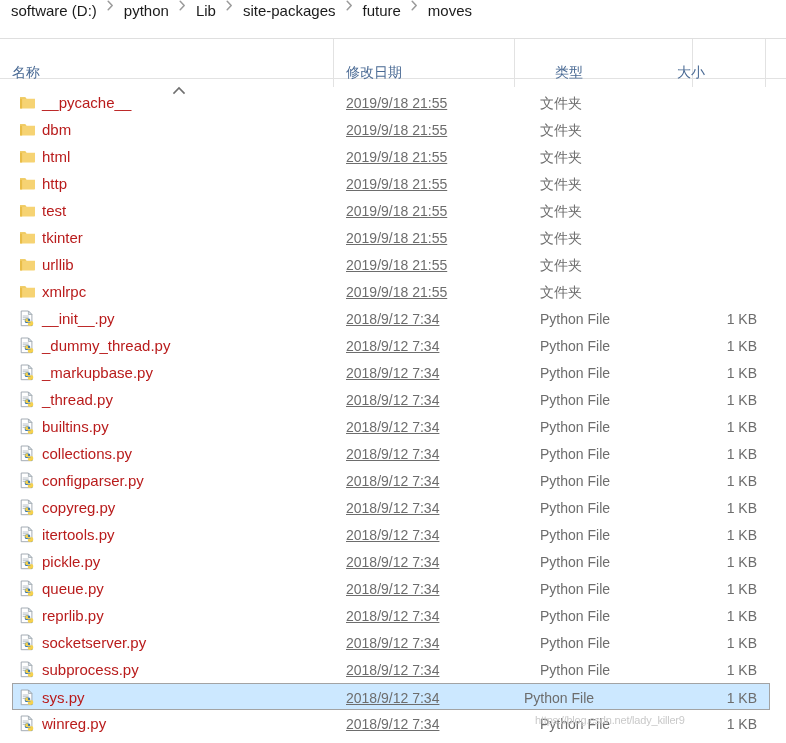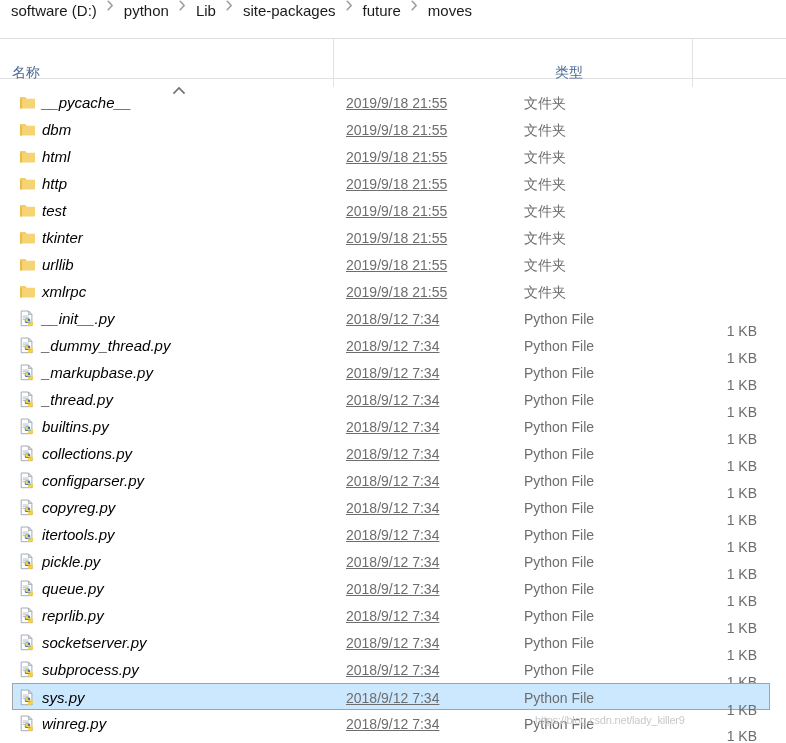--- a/index.html
+++ b/index.html
@@ -112,52 +112,51 @@
     top: 5px;
     width: 17px;
     height: 17px;
   }
   .row.selected .icon { left: 6px; }
   .row .name {
     position: absolute;
     left: 42px;
     top: 4px;
     font-size: 15px;
-    color: #000000;
+    color: #b91c1c;
     white-space: nowrap;
     line-height: 19px;
-    font-style: italic;
   }
   .row.selected .name { left: 29px; }
   .row .date {
     position: absolute;
     left: 346px;
     top: 5px;
     font-size: 14px;
     color: #6d6d6d;
     white-space: nowrap;
     line-height: 18px;
     text-decoration: underline;
   }
   .row.selected .date { left: 333px; }
   .row .type {
     position: absolute;
-    left: 524px;
+    left: 540px;
     top: 5px;
     font-size: 14px;
     color: #6d6d6d;
     white-space: nowrap;
     line-height: 18px;
   }
   .row.selected .type { left: 511px; }
   .row .size {
     position: absolute;
     left: 660px;
     width: 97px;
-    top: 17px;
+    top: 5px;
     text-align: right;
     font-size: 14px;
     color: #6d6d6d;
     white-space: nowrap;
     line-height: 18px;
   }
   .row.selected .size { left: 647px; }
 
   
   #watermark {
@@ -211,25 +210,31 @@
     </div>
 </div>
 
 <div id="colheader">
   <div id="headerline"></div>
 
   <div class="colhead" style="left:0px; width:334px;">
     <span class="lbl">名称</span>
   </div>
 
+  <div class="colhead" style="left:334px; width:181px;">
+    <span class="lbl">修改日期</span>
+  </div>
 
   <div class="colhead" style="left:543px; width:150px;">
     <span class="lbl">类型</span>
   </div>
 
+  <div class="colhead" style="left:665px; width:101px;">
+    <span class="lbl">大小</span>
+  </div>
 
   <span id="sortcaret">
     <svg width="14" height="9" viewBox="0 0 14 9">
       <path d="M2 7 L7 2 L12 7" fill="none" stroke="#6f6f6f" stroke-width="1.6" stroke-linecap="square"></path>
     </svg>
   </span>
 </div>
 
 <div id="filelist">
     <div class="row">

